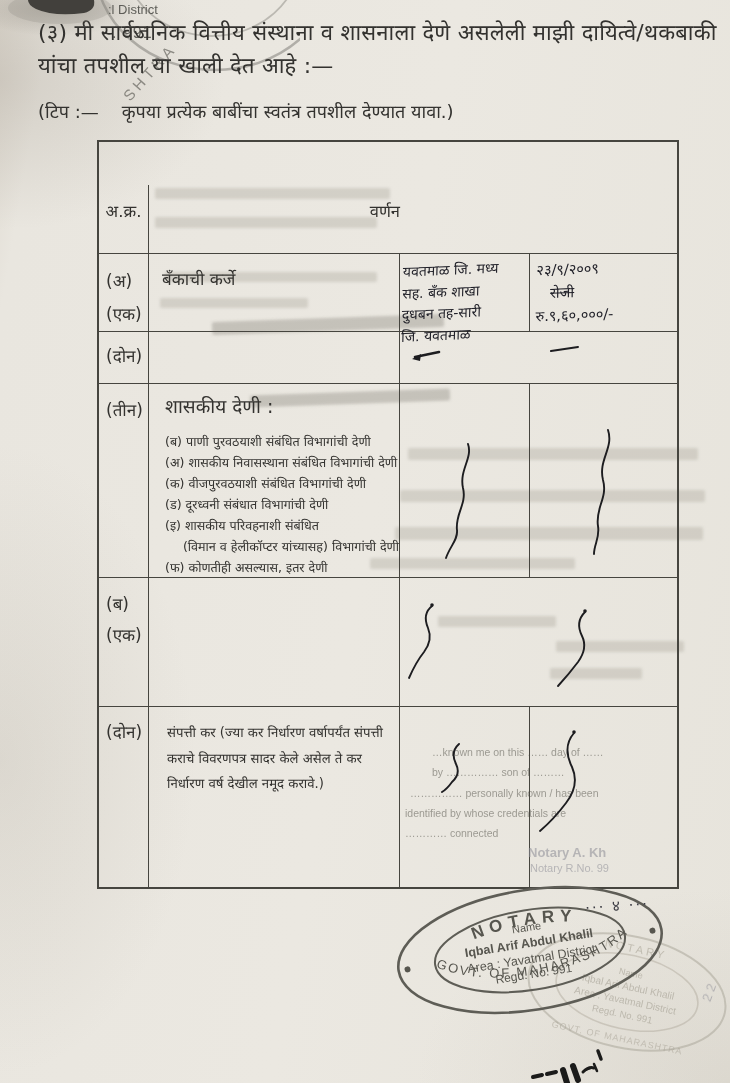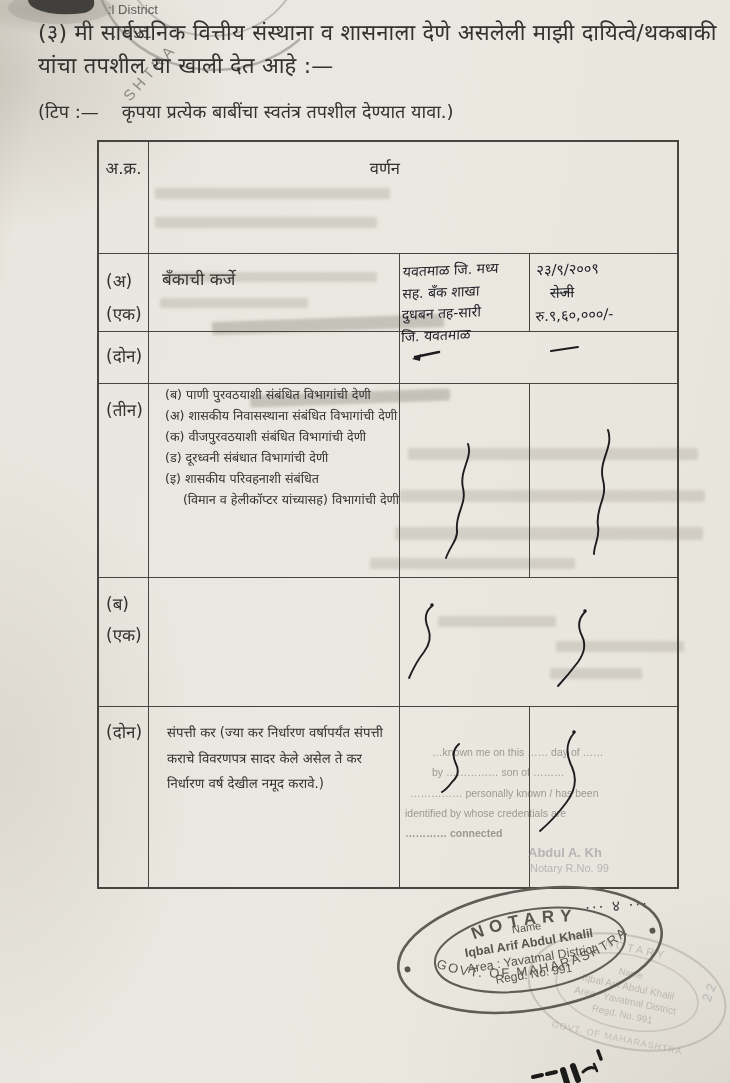--- a/index.html
+++ b/index.html
@@ -16,21 +16,21 @@
   }
   .abs{position:absolute;}
   .intro{left:38px;top:16px;width:672px;font-size:22px;line-height:33px;white-space:nowrap;letter-spacing:.2px;}
   .note{left:38px;top:99px;font-size:18px;white-space:pre;}
   
   .tbl{left:97px;top:140px;width:578px;border:2px solid #46453f;}
   .row{display:grid;grid-template-columns:50px 251px 130px 143px;border-bottom:1.6px solid #46453f;}
   .row:last-child{border-bottom:none;}
   .cell{border-right:1.6px solid #46453f;box-sizing:border-box;position:relative;}
   .cell:last-child{border-right:none;}
-  .hdr .cell{text-align:center;font-size:16.5px;padding-top:13px;line-height:27px;white-space:pre-line;}
+  .hdr .cell{text-align:center;font-size:16.5px;padding-top:13px;line-height:27px;white-space:pre-line;margin-top:43px;}
   .hdr .c2{text-align:right;padding-left:52px;}
   .sr{font-size:17px;padding:11px 0 0 7px;line-height:33px;white-space:pre-line;}
   .desc{font-size:17px;padding:13px 0 0 13px;}
   .desc-sm{font-size:13.2px;line-height:25.5px;padding:13px 6px 0 13px;white-space:pre-line;}
   .gov-title{font-size:19px;padding:9px 0 12px 16px;}
   .sublist{font-size:12.6px;line-height:21px;padding-left:16px;}
   .sublist div{white-space:nowrap;}
   .sublist .indent{padding-left:14px;text-align:right;}
   .hw{font-family:"DejaVu Sans",sans-serif;color:#22222a;}
   .bank-hw{left:2px;top:5px;font-size:14px;line-height:21.5px;transform:rotate(-2.5deg) skewX(-4deg);white-space:pre-line;width:130px;}
@@ -59,21 +59,21 @@
   <div class="ghost-bar abs" style="left:395px;top:527px;width:308px;height:13px;"></div>
   <div class="ghost-bar abs" style="left:370px;top:558px;width:205px;height:11px;"></div>
   <div class="ghost-bar abs" style="left:438px;top:616px;width:118px;height:11px;"></div>
   <div class="ghost-bar abs" style="left:556px;top:641px;width:128px;height:11px;"></div>
   <div class="ghost-bar abs" style="left:550px;top:668px;width:92px;height:11px;"></div>
 
   <div class="jurat" style="left:432px;top:746px;">…known me on this …… day of ……</div>
   <div class="jurat" style="left:432px;top:766px;">by …………… son of ………</div>
   <div class="jurat" style="left:410px;top:787px;">…………… personally known / has been</div>
   <div class="jurat" style="left:405px;top:807px;">identified by whose credentials are</div>
-  <div class="jurat" style="left:405px;top:827px;font-weight:bold;">………… connected</div>
+  <div class="jurat" style="left:405px;top:827px;">………… connected</div>
 
   <svg class="abs" style="left:100px;top:0px;" width="200" height="120" viewBox="0 0 200 120">
     <ellipse cx="115" cy="-35" rx="120" ry="105" fill="none" stroke="rgba(130,128,122,.55)" stroke-width="2.5"></ellipse>
     <ellipse cx="112" cy="-42" rx="88" ry="78" fill="none" stroke="rgba(130,128,122,.45)" stroke-width="1.8"></ellipse>
     <text x="8" y="14" font-family="Liberation Sans, sans-serif" font-size="13" fill="rgba(70,70,66,.85)">:l District</text>
     <text x="12" y="38" font-family="Liberation Sans, sans-serif" font-size="16" letter-spacing="1" fill="rgba(70,70,66,.85)">. 991</text>
     <text x="30" y="102" font-family="Liberation Sans, sans-serif" font-size="15" letter-spacing="4" fill="rgba(110,108,102,.75)" transform="rotate(-48 30 102)">SHTRA</text>
   </svg>
 
   <div class="abs intro">
@@ -109,27 +109,29 @@
 
     <div class="row" style="height:51px;">
       <div class="cell sr" style="line-height:20px;padding-top:14px;">(दोन)</div>
       <div class="cell"></div>
       <div class="cell"></div>
     </div>
 
     <div class="row" style="height:193px;">
       <div class="cell sr" style="line-height:20px;padding-top:16px;">(तीन)</div>
       <div class="cell">
+        <div class="gov-title">शासकीय देणी :</div>
         <div class="sublist">
           <div>(ब) पाणी पुरवठयाशी संबंधित विभागांची देणी</div>
           <div>(अ) शासकीय निवासस्थाना संबंधित विभागांची देणी</div>
           <div>(क) वीजपुरवठयाशी संबंधित विभागांची देणी</div>
           <div>(ड) दूरध्वनी संबंधात विभागांची देणी</div>
           <div>(इ) शासकीय परिवहनाशी संबंधित</div>
           <div class="indent">(विमान व हेलीकॉप्टर यांच्यासह) विभागांची देणी</div>
+          <div>(फ) कोणतीही असल्यास, इतर देणी</div>
         </div>
       </div>
       <div class="cell"></div>
       <div class="cell"></div>
     </div>
 
     <div class="row" style="height:128px;">
       <div class="cell sr" style="line-height:31px;">(ब)
 (एक)</div>
       <div class="cell"></div>
@@ -184,21 +186,21 @@
       <ellipse cx="107" cy="84" rx="72" ry="37" fill="none" stroke="rgba(172,167,154,.45)" stroke-width="1.6"></ellipse>
       <text x="107" y="44" text-anchor="middle" font-size="11" letter-spacing="3" fill="rgba(168,163,150,.6)">NOTARY</text>
       <text x="107" y="68" text-anchor="middle" font-size="9" fill="rgba(168,163,150,.65)">Name</text>
       <text x="107" y="82" text-anchor="middle" font-size="10" fill="rgba(168,163,150,.65)">Iqbal Arif Abdul Khalil</text>
       <text x="107" y="96" text-anchor="middle" font-size="10" fill="rgba(168,163,150,.65)">Area : Yavatmal District</text>
       <text x="107" y="110" text-anchor="middle" font-size="9.5" fill="rgba(168,163,150,.65)">Regd. No. 991</text>
       <text x="107" y="134" text-anchor="middle" font-size="9" letter-spacing="1" fill="rgba(168,163,150,.55)">GOVT. OF MAHARASHTRA</text>
     </g>
   </svg>
 
-  <div class="ghost-name" style="left:528px;top:845px;font-size:13px;font-weight:bold;">Abdul A. Kh</div>
+  <div class="ghost-name" style="left:528px;top:845px;font-size:13px;font-weight:bold;">Notary A. Kh</div>
   <div class="ghost-name" style="left:530px;top:862px;font-size:11px;">Notary R.No. 99</div>
   <div class="ghost-name" style="left:700px;top:985px;font-size:13px;transform:rotate(-70deg);">2 2</div>
 
   <svg class="abs" style="left:388px;top:884px;" width="285" height="140" viewBox="0 0 285 140">
     <g transform="rotate(-9 142 66)" font-family="Liberation Sans, sans-serif" fill="#57564f">
       <defs>
         <path id="arcTop" d="M25,88 A120,55 0 0 1 260,82" fill="none"></path>
         <path id="arcBot" d="M28,52 A120,58 0 0 0 258,46" fill="none"></path>
       </defs>
       <ellipse cx="142" cy="66" rx="133" ry="60" fill="none" stroke="#5e5d56" stroke-width="2.6"></ellipse>

